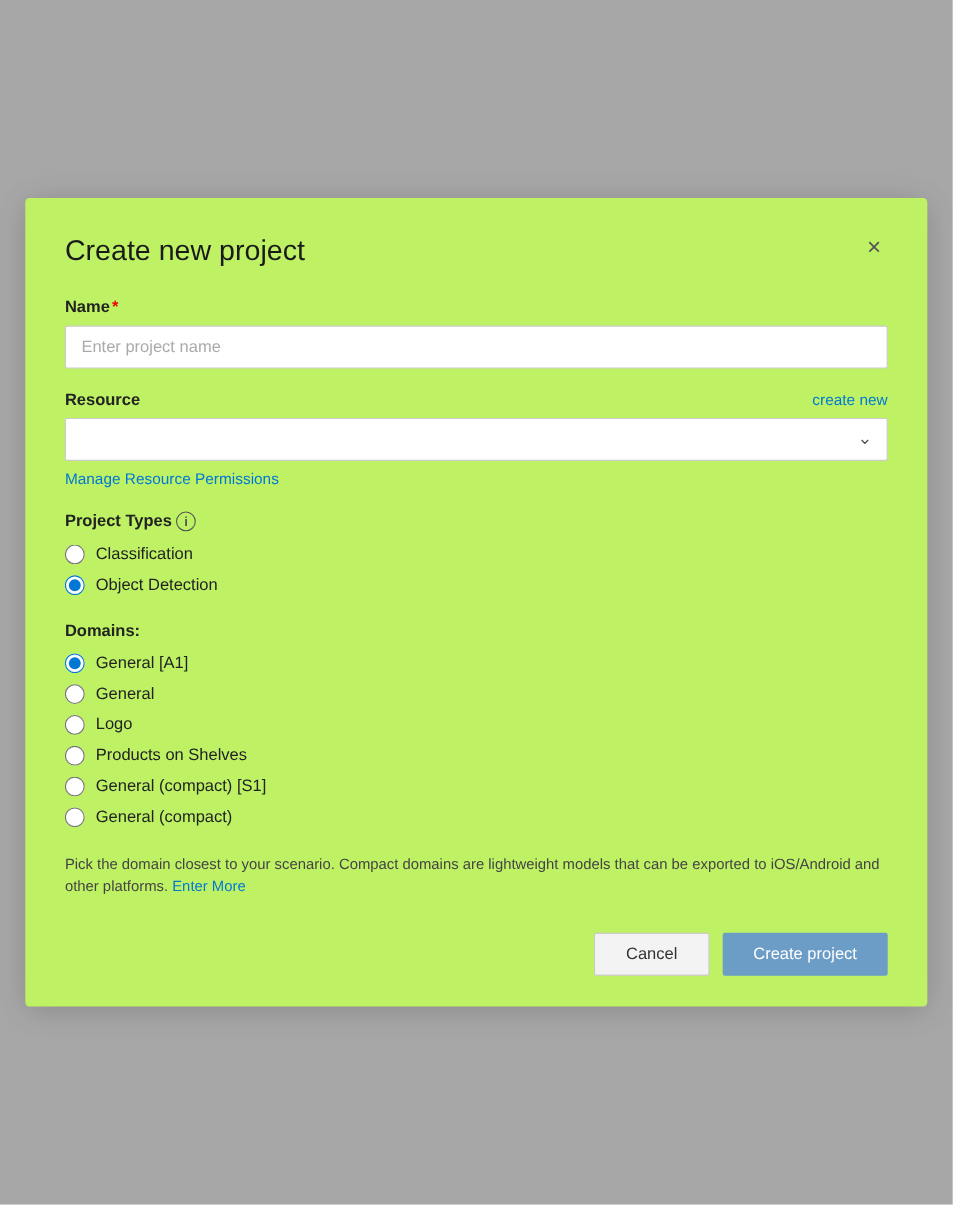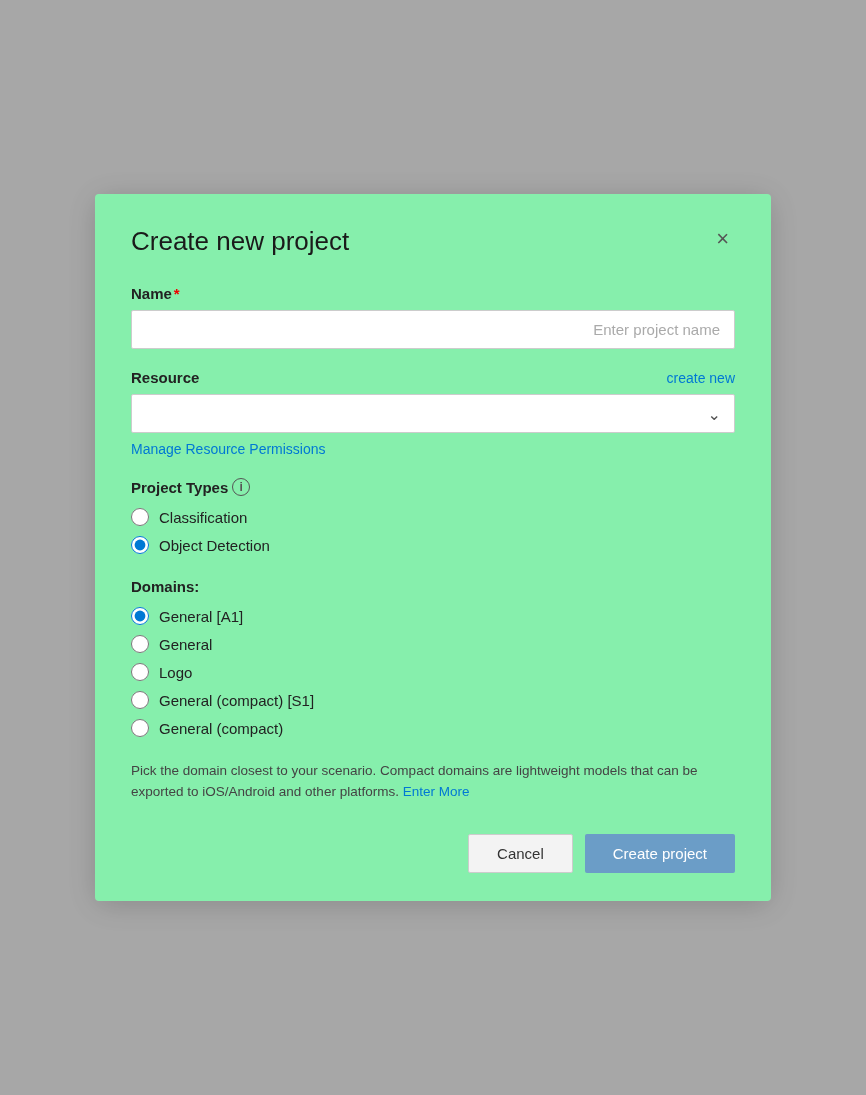--- a/index.html
+++ b/index.html
@@ -18,23 +18,23 @@
     .modal-overlay {
       position: fixed;
       inset: 0;
       background: rgba(0,0,0,0.3);
       display: flex;
       justify-content: center;
       align-items: center;
     }
 
     .modal {
-      background: #86efac;
+      background: #bef264;
       border-radius: 4px;
-      width: 676px;
+      width: 820px;
       max-height: 1060px;
       padding: 32px 36px 28px 36px;
       position: relative;
       box-shadow: 0 4px 32px rgba(0,0,0,0.18);
       overflow-y: auto;
     }
 
     .modal-header {
       display: flex;
       justify-content: space-between;
@@ -77,21 +77,20 @@
 
     .form-input {
       width: 100%;
       padding: 10px 14px;
       border: 1px solid #ccc;
       border-radius: 2px;
       font-size: 15px;
       color: #333;
       outline: none;
       background: #fff;
-      text-align: right;
     }
 
     .form-input::placeholder {
       color: #aaa;
     }
 
     .description-input {
       border-color: #0078d4;
       box-shadow: 0 0 0 1px #0078d4;
     }
@@ -309,20 +308,24 @@
         <label class="radio-item">
           <input type="radio" name="domain" style="">
           <span class="radio-label">General</span>
         </label>
         <label class="radio-item">
           <input type="radio" name="domain" style="">
           <span class="radio-label">Logo</span>
         </label>
         <label class="radio-item">
           <input type="radio" name="domain" style="">
+          <span class="radio-label">Products on Shelves</span>
+        </label>
+        <label class="radio-item">
+          <input type="radio" name="domain" style="">
           <span class="radio-label">General (compact) [S1]</span>
         </label>
         <label class="radio-item">
           <input type="radio" name="domain" style="">
           <span class="radio-label">General (compact)</span>
         </label>
       </div>
     </div>
 
     <p class="description-text">

